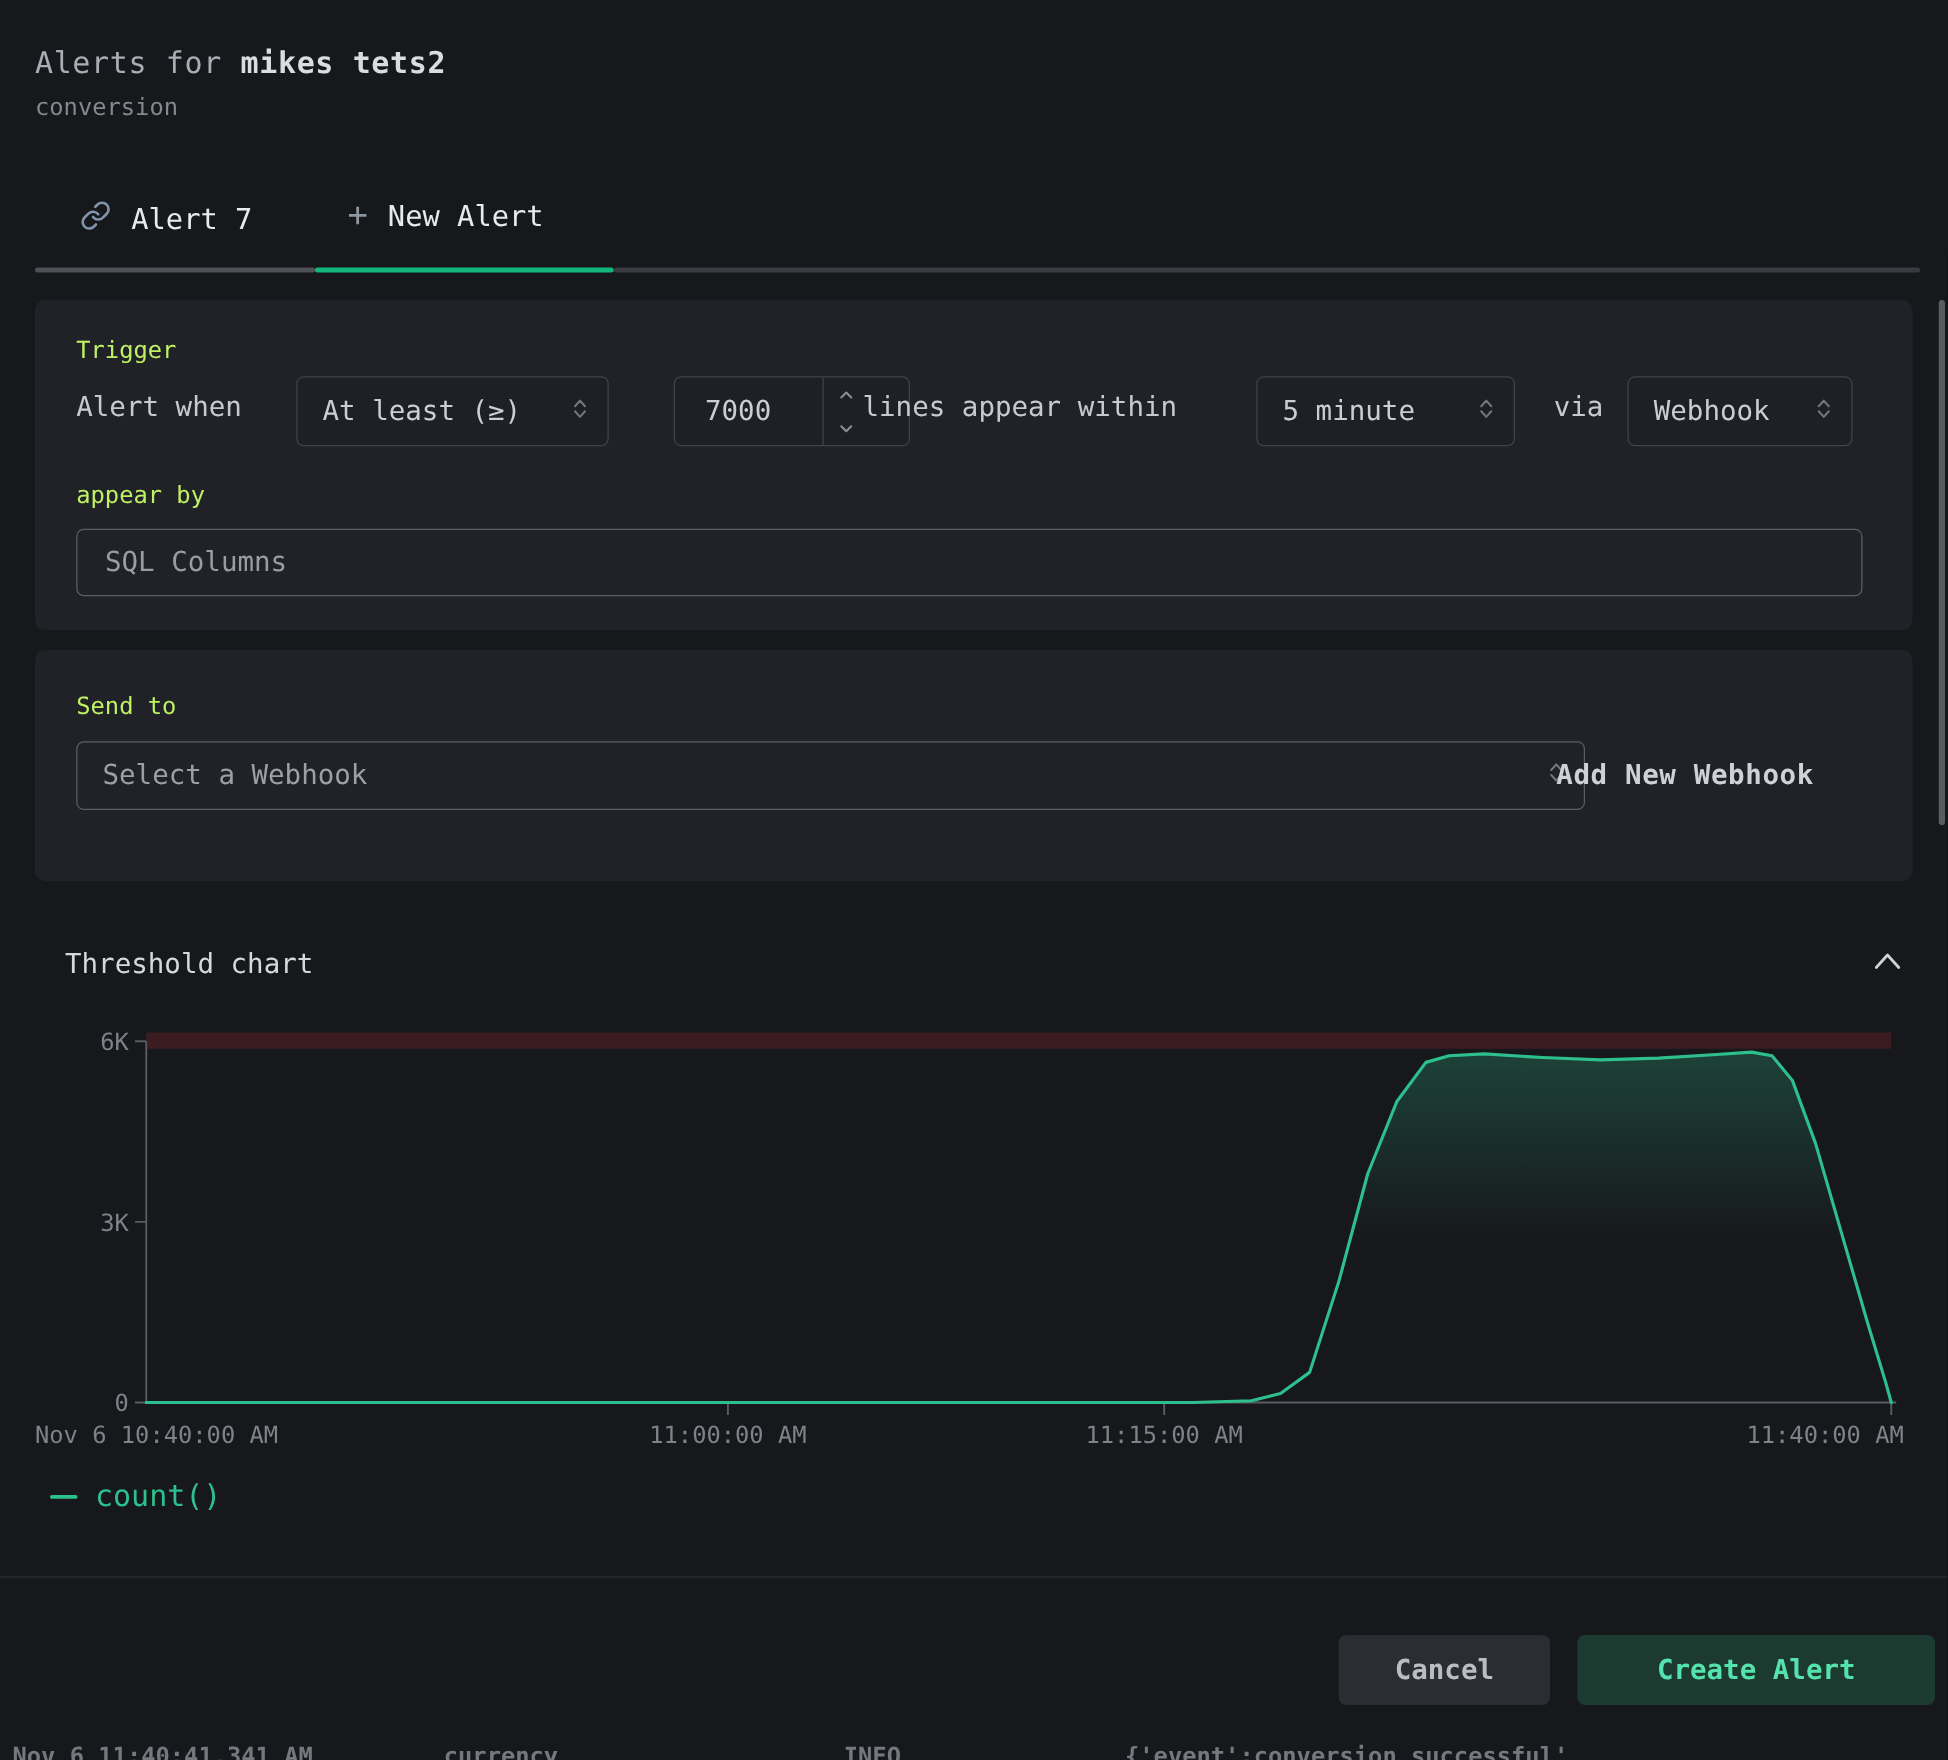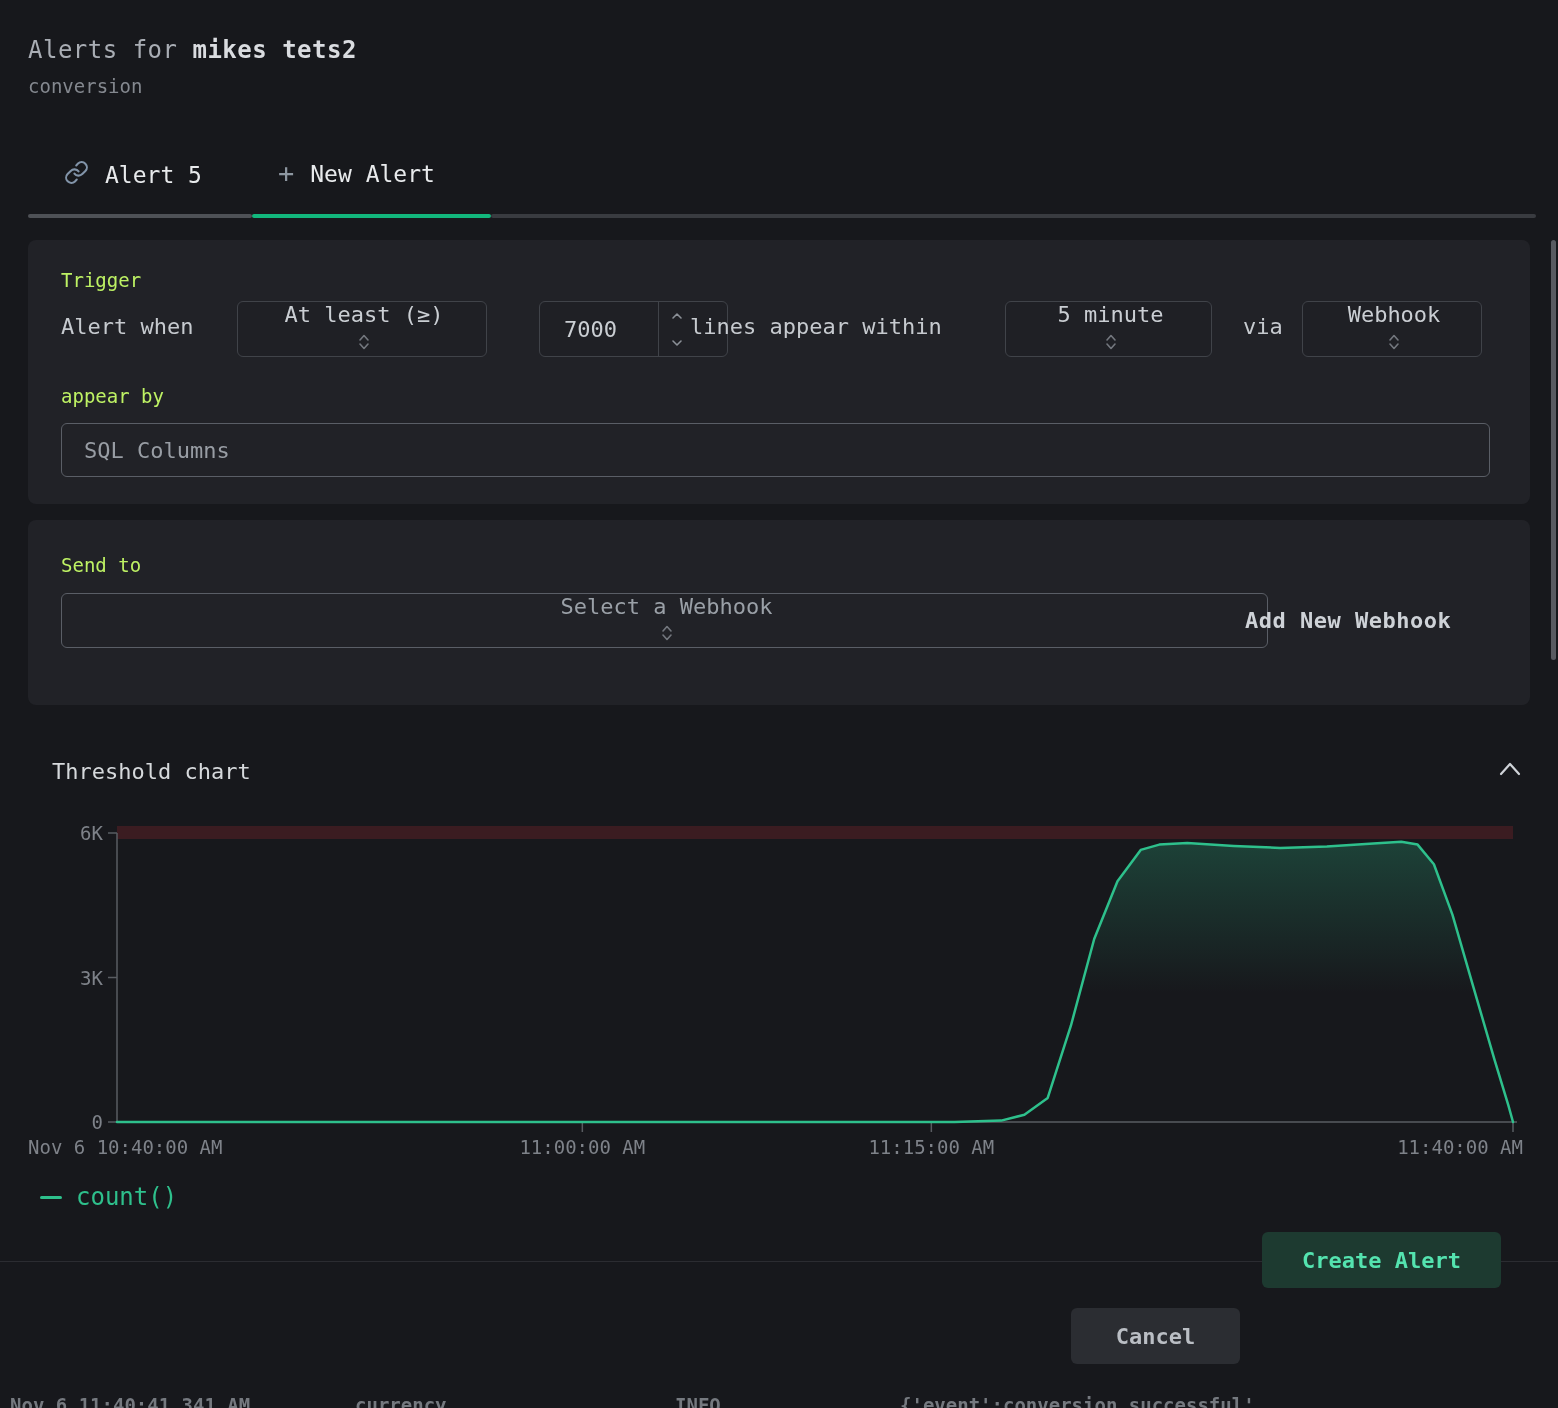--- a/index.html
+++ b/index.html
@@ -32,21 +32,21 @@
   .panel-trigger { left:28px; top:240px; width:1502px; height:264px; }
   .panel-send { left:28px; top:520px; width:1502px; height:185px; }
   .sec-label { font-size:19px; color:#bef264; }
 
   
   .sel, .numwrap {
     background:#1f2025; border:1px solid #404349; border-radius:6px;
     height:56px; display:flex; align-items:center;
     font-size:22px; color:#caced3;
   }
-  .sel { justify-content:space-between; padding:0 16px 0 20px; cursor:pointer;flex-direction:column; }
+  .sel { justify-content:space-between; padding:0 16px 0 20px; cursor:pointer; }
   .inline-text { font-size:22px; color:#c6cacf; }
   .input-light {
     background:transparent; border:1px solid #5a5e66; border-radius:6px;
     height:54px; width:100%; padding:16px 22px; font-size:22px;
     font-family:"DejaVu Sans Mono", monospace; color:#d2d5da; outline:none;
   }
   .input-light::placeholder { color:#989da4; }
   .numwrap { padding:0; }
   .numwrap input {
     width:118px; height:100%; background:transparent; border:none; outline:none;
@@ -68,21 +68,21 @@
   .legend .lbl { font-size:24px; }
 
   
   .divider { left:0; top:1261px; width:1558px; height:1px; background:#2b2c31; }
   .btn {
     height:56px; border:none; border-radius:6px; cursor:pointer;
     font-family:"DejaVu Sans Mono", monospace; font-size:22px; font-weight:bold;
     display:flex; align-items:center; justify-content:center;
   }
   .btn-cancel { left:1071px; top:1308px; width:169px; background:#2b2d32; color:#babec4; }
-  .btn-create { left:1262px; top:1232px; width:239px; }
+  .btn-create { left:1262px; top:1308px; width:286px; }
 
   
   .bg-log { left:0; top:1394px; width:1558px; font-size:19px; font-weight:bold;
     color:#75797f; white-space:nowrap; }
   .bg-log span { position:absolute; top:0; }
 
   .scroll-thumb { left:1551px; top:240px; width:5px; height:420px;
     background:#7c8087; border-radius:3px; opacity:.65; cursor:pointer; }
 
   svg text { font-family:"DejaVu Sans Mono", monospace; }
@@ -95,21 +95,21 @@
   <div class="abs title"><span>Alerts for </span><b>mikes tets2</b></div>
   <div class="abs subtitle">conversion</div>
 
   <div class="abs tab tab-alert1">
     <span>
       <svg width="25" height="25" viewBox="0 0 24 24" fill="none" stroke="#8294a9" stroke-width="2" stroke-linecap="round" stroke-linejoin="round">
         <path d="M10 13a5 5 0 0 0 7.54.54l3-3a5 5 0 0 0-7.07-7.07l-1.72 1.71"></path>
         <path d="M14 11a5 5 0 0 0-7.54-.54l-3 3a5 5 0 0 0 7.07 7.07l1.71-1.71"></path>
       </svg>
     </span>
-    <span>Alert 5</span>
+    <span>Alert 7</span>
   </div>
   <div class="abs tab tab-new">
     <span class="plus">+</span>
     <span>New Alert</span>
   </div>
   <div class="abs tabline seg1"></div>
   <div class="abs tabline seg2" id="active-underline" style="background: rgb(18, 183, 124);"></div>
   <div class="abs tabline seg3"></div>
 
   <div class="abs panel panel-trigger">

